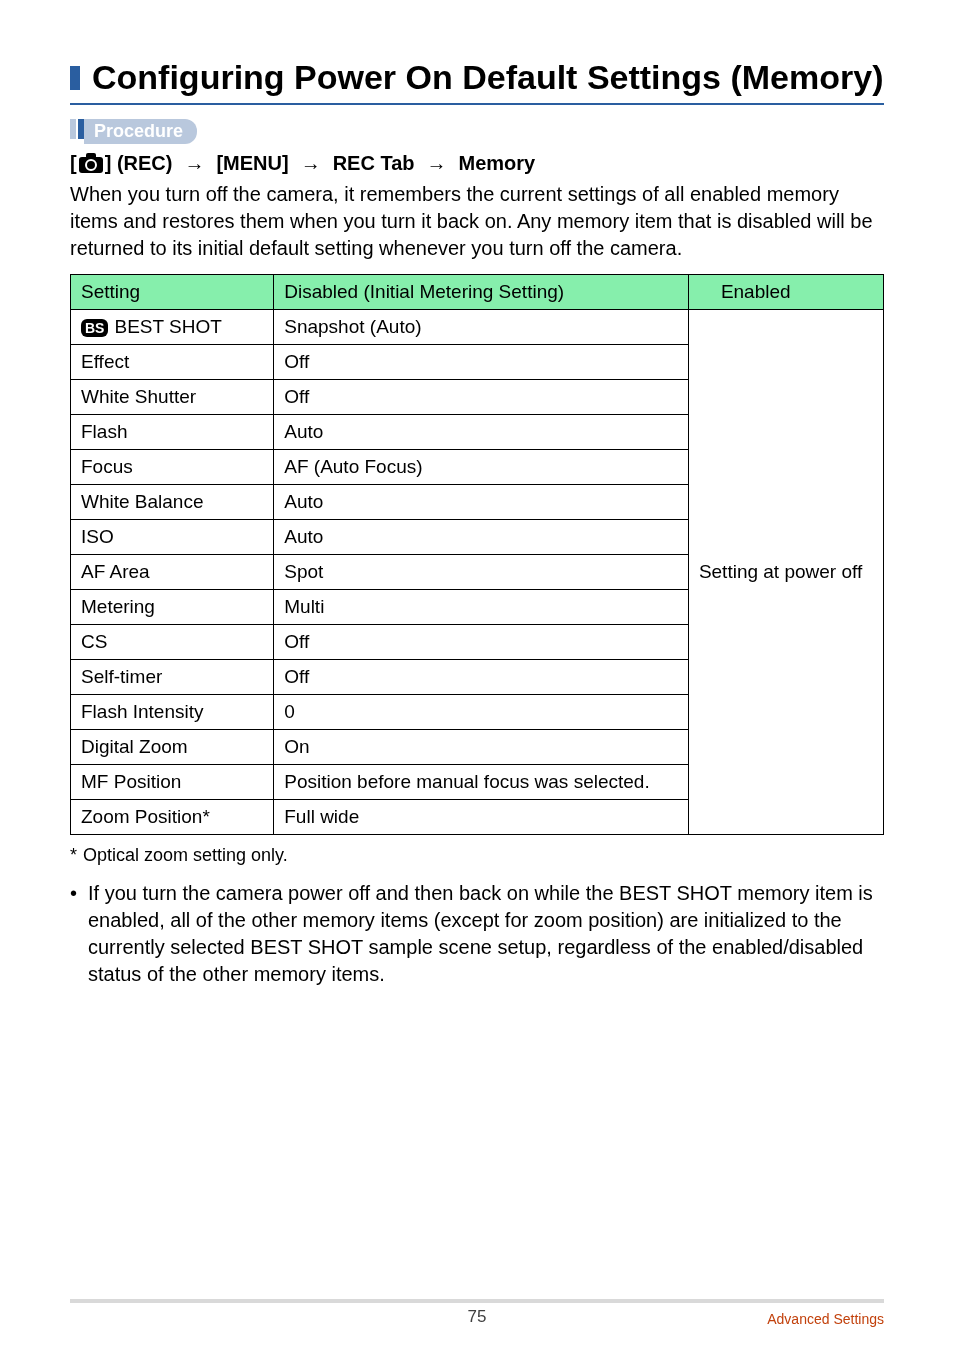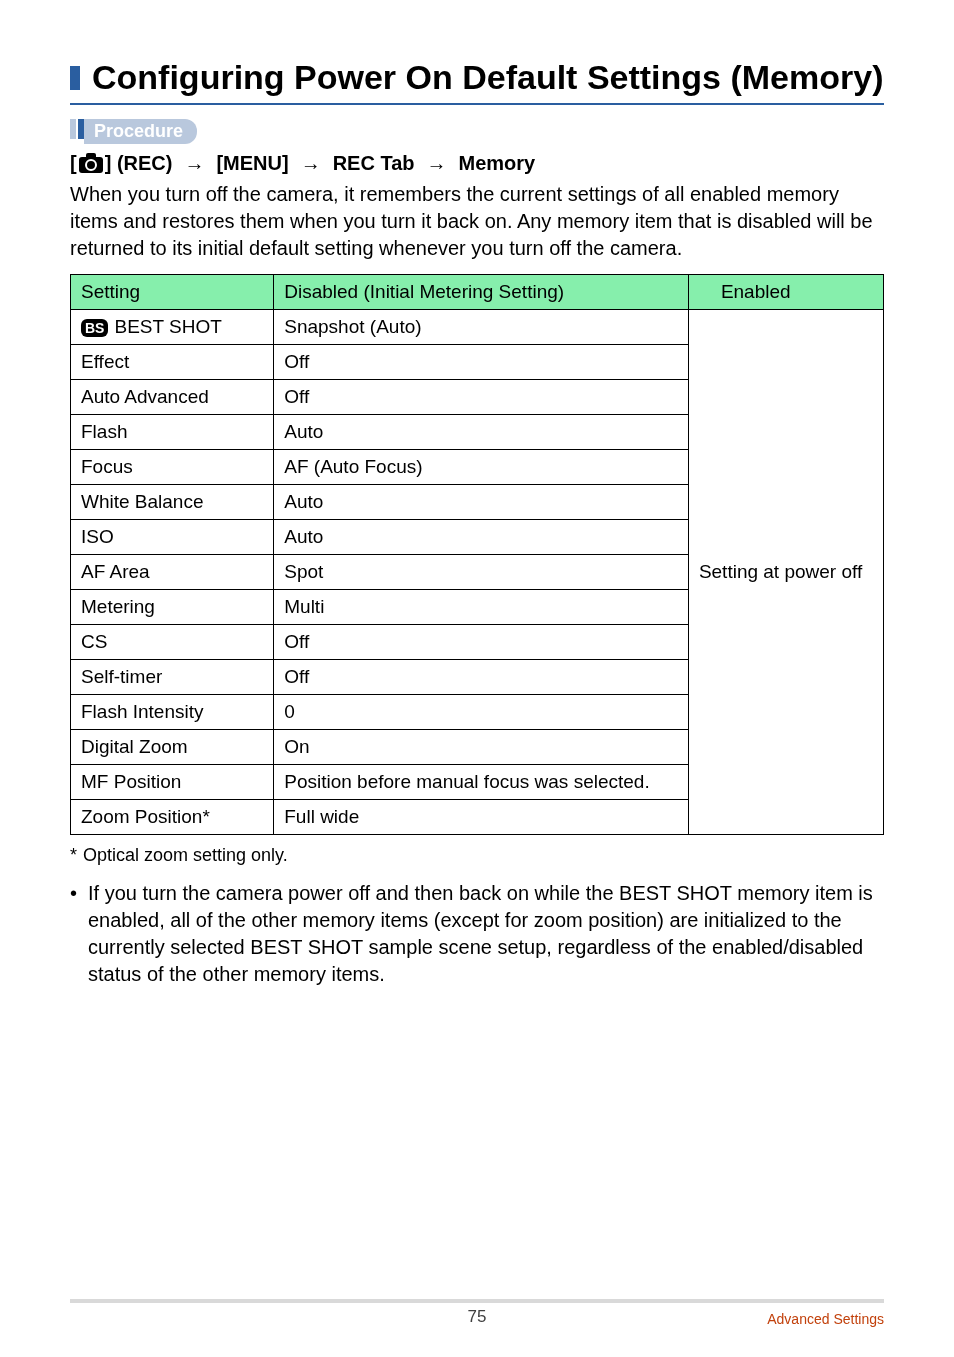--- a/index.html
+++ b/index.html
@@ -107,21 +107,21 @@
       <tr>
         <td><span class="bs-icon">BS</span><span>BEST SHOT</span></td>
         <td>Snapshot (Auto)</td>
         <td rowspan="15">Setting at power off</td>
       </tr>
       <tr>
         <td>Effect</td>
         <td>Off</td>
       </tr>
       <tr>
-        <td>Auto Advanced</td>
+        <td>White Shutter</td>
         <td>Off</td>
       </tr>
       <tr>
         <td>Flash</td>
         <td>Auto</td>
       </tr>
       <tr>
         <td>Focus</td>
         <td>AF (Auto Focus)</td>
       </tr>

